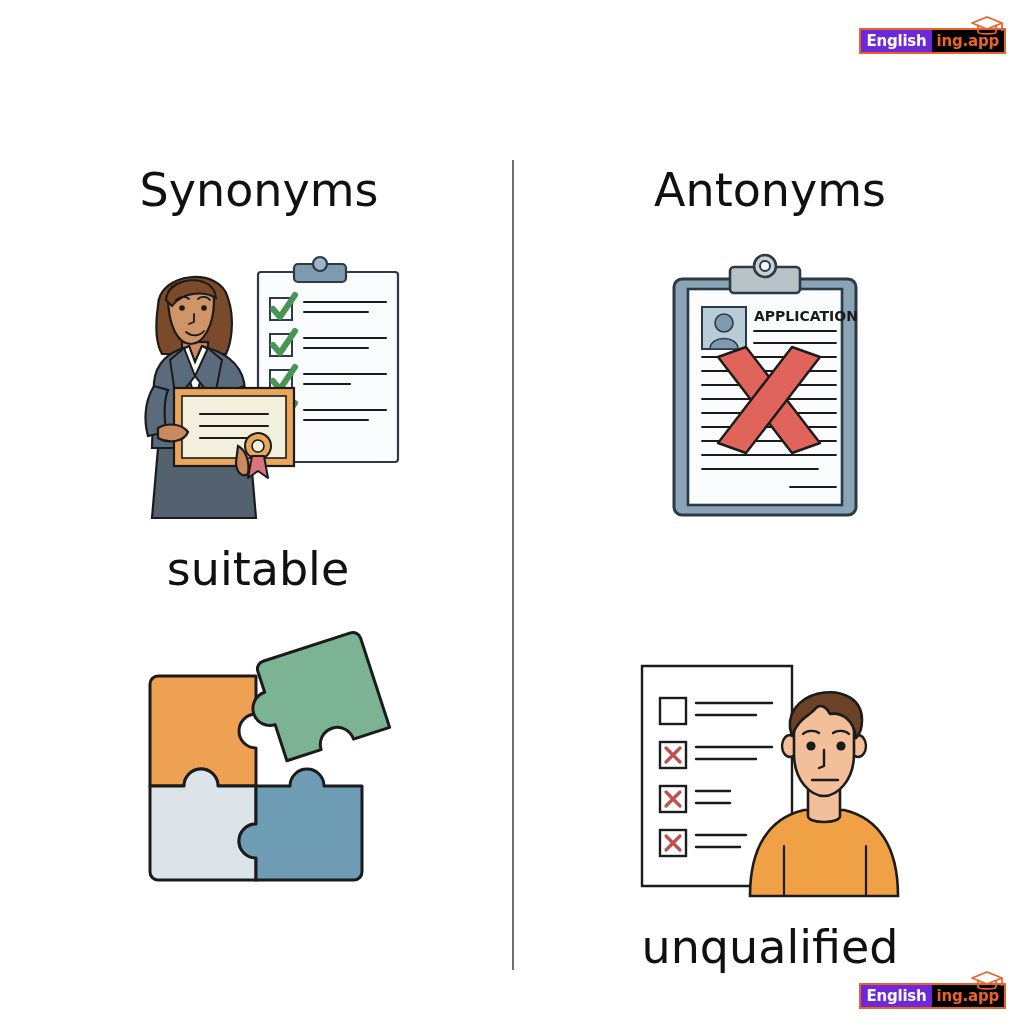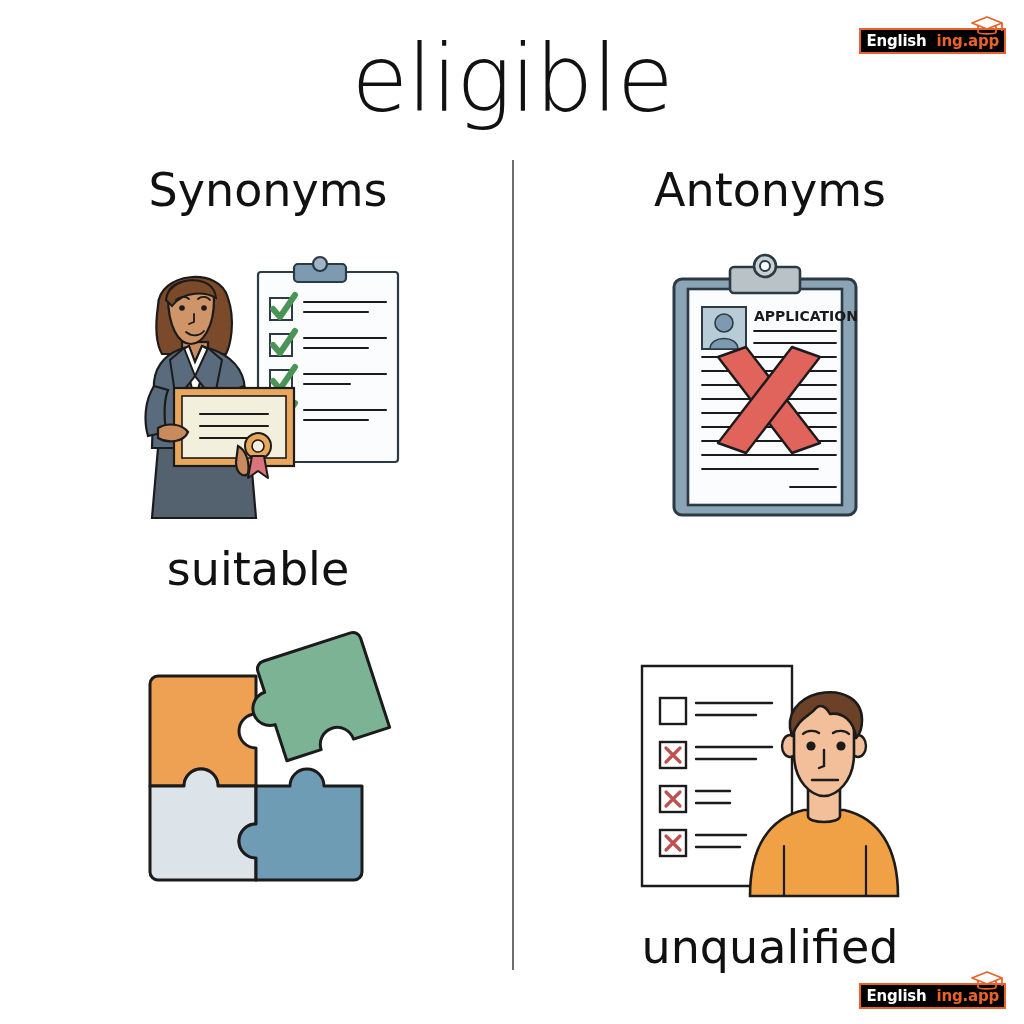--- a/index.html
+++ b/index.html
@@ -8,40 +8,40 @@
     font-family:"DejaVu Sans", sans-serif;
     overflow:hidden;position:relative;
   }
   .page{position:relative;width:1024px;height:1024px;}
 
   
   .logo{position:absolute;display:flex;align-items:center;height:26px;}
   .logo-top{right:18px;top:28px;}
   .logo-bottom{right:18px;top:983px;}
   .logo-box{display:flex;align-items:stretch;border:2px solid #e8622a;height:26px;box-sizing:border-box;}
-  .logo-en{background:#000000;color:#ffffff;font-size:15px;font-weight:700;
+  .logo-en{background:#6d28d9;color:#ffffff;font-size:15px;font-weight:700;
     padding:0 5px;display:flex;align-items:center;letter-spacing:-.2px;
     font-family:"DejaVu Sans", sans-serif;}
   .logo-ing{background:#000000;color:#e8622a;font-size:15px;font-weight:700;
     padding:0 5px;display:flex;align-items:center;letter-spacing:-.2px;
     font-family:"DejaVu Sans", sans-serif;}
   .logo-cap{position:absolute;right:2px;top:-13px;}
 
   
   .title{
     position:absolute;left:0;right:0;top:34px;text-align:center;
     font-size:92px;line-height:1;color:#111111;font-weight:300;
     font-family:"DejaVu Sans", sans-serif;letter-spacing:-1px;
   }
   .col-head{
     position:absolute;top:167px;font-size:46px;line-height:1;color:#111111;
     font-weight:400;text-align:center;width:420px;
     font-family:"DejaVu Sans", sans-serif;
   }
-  .col-head.syn{left:58px;}
+  .col-head.syn{left:49px;}
   .col-head.ant{left:560px;}
 
   .divider{
     position:absolute;left:512px;top:160px;width:2px;height:810px;
     background:#6f6f6f;
   }
 
   
   .word{
     position:absolute;font-size:46px;line-height:1;color:#111111;font-weight:400;
@@ -81,21 +81,20 @@
       <path d="M2 8 L17 2 L32 8 L17 14 Z" fill="none" stroke="#e8622a" stroke-width="1.8" stroke-linejoin="round"></path>
       <path d="M8 11 L8 17 C8 19.5 26 19.5 26 17 L26 11" fill="none" stroke="#e8622a" stroke-width="1.8" stroke-linejoin="round"></path>
       <line x1="32" y1="8" x2="32" y2="16" stroke="#e8622a" stroke-width="1.8"></line>
     </svg>
     <div class="logo-box">
       <span class="logo-en">English</span>
       <span class="logo-ing">ing.app</span>
     </div>
   </div>
 
-  <div class="title">eligible</div>
 
   <div class="col-head syn">Synonyms</div>
   <div class="col-head ant">Antonyms</div>
 
   <div class="divider"></div>
 
   <div class="cell c1">
     <svg width="300" height="285" viewBox="0 0 300 285">
 
       <g>

